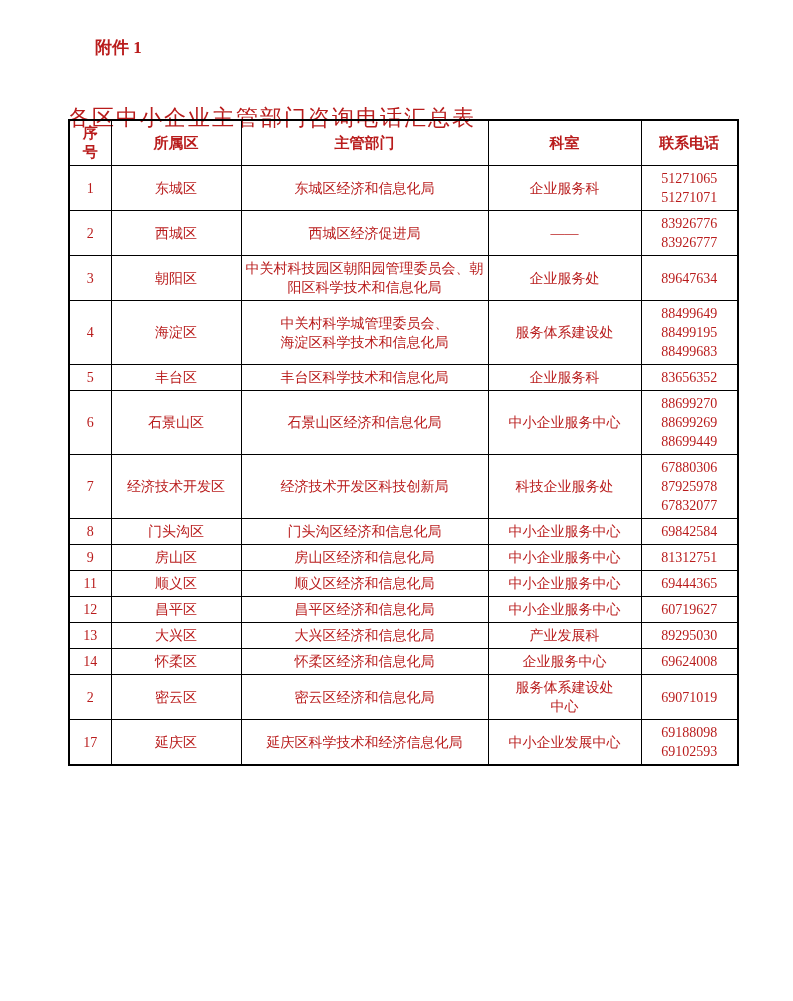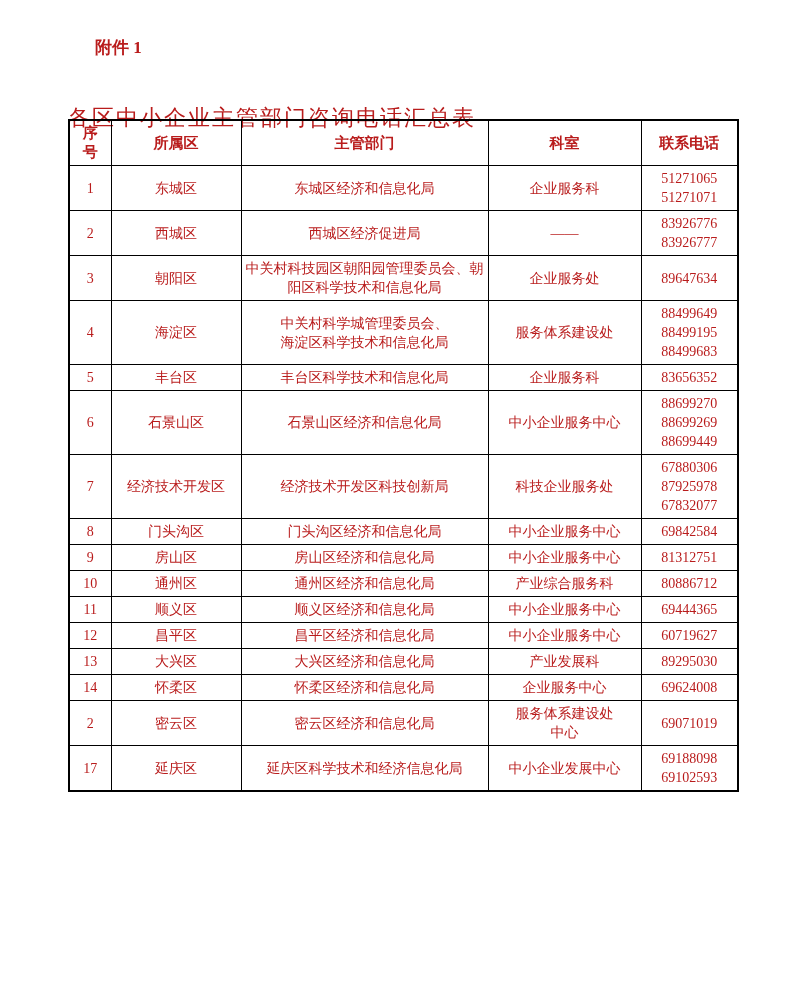--- a/index.html
+++ b/index.html
@@ -165,27 +165,20 @@
         <td>69842584</td>
       </tr>
       <tr>
         <td>9</td>
         <td>房山区</td>
         <td>房山区经济和信息化局</td>
         <td>中小企业服务中心</td>
         <td>81312751</td>
       </tr>
       <tr>
-        <td>10</td>
-        <td>通州区</td>
-        <td>通州区经济和信息化局</td>
-        <td>产业综合服务科</td>
-        <td>80886712</td>
-      </tr>
-      <tr>
         <td>11</td>
         <td>顺义区</td>
         <td>顺义区经济和信息化局</td>
         <td>中小企业服务中心</td>
         <td>69444365</td>
       </tr>
       <tr>
         <td>12</td>
         <td>昌平区</td>
         <td>昌平区经济和信息化局</td>

